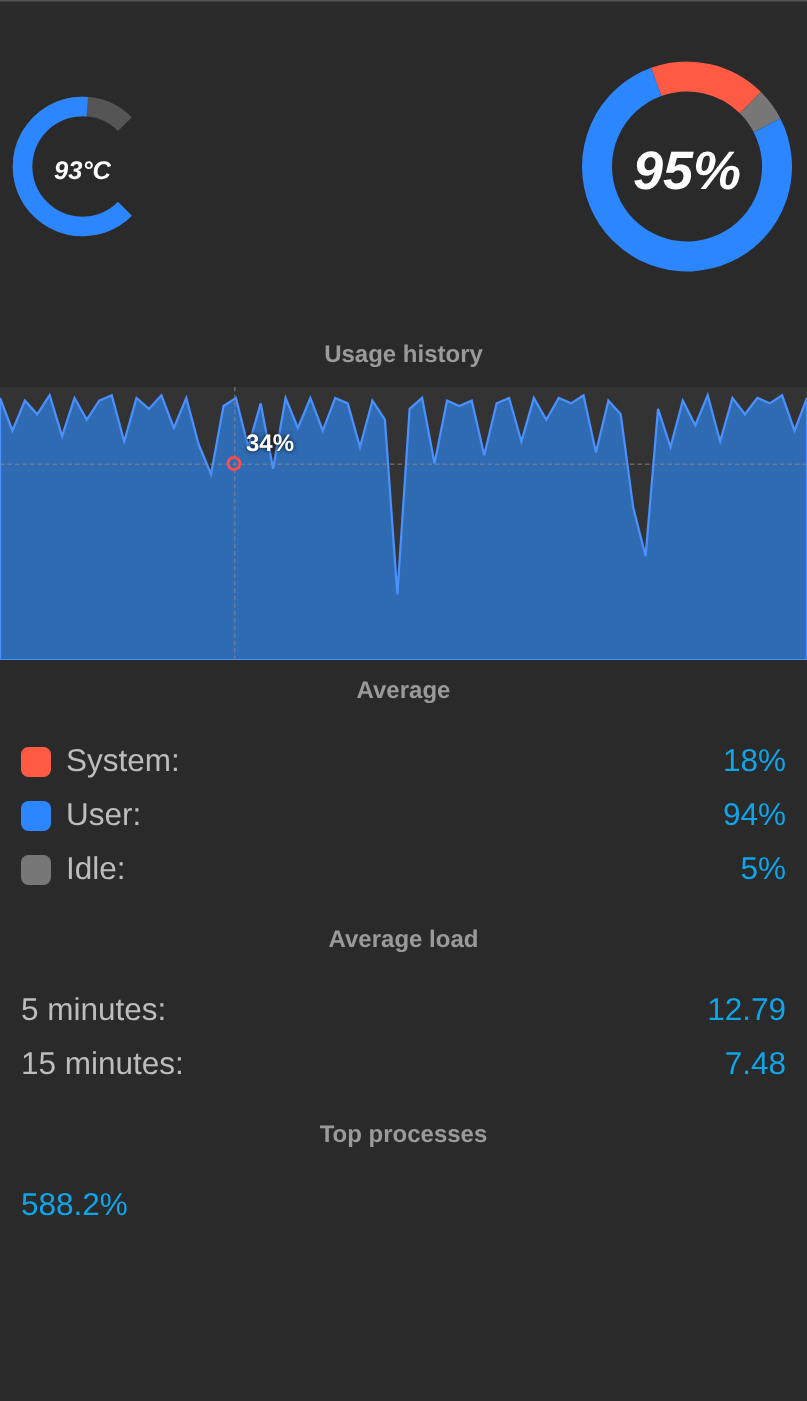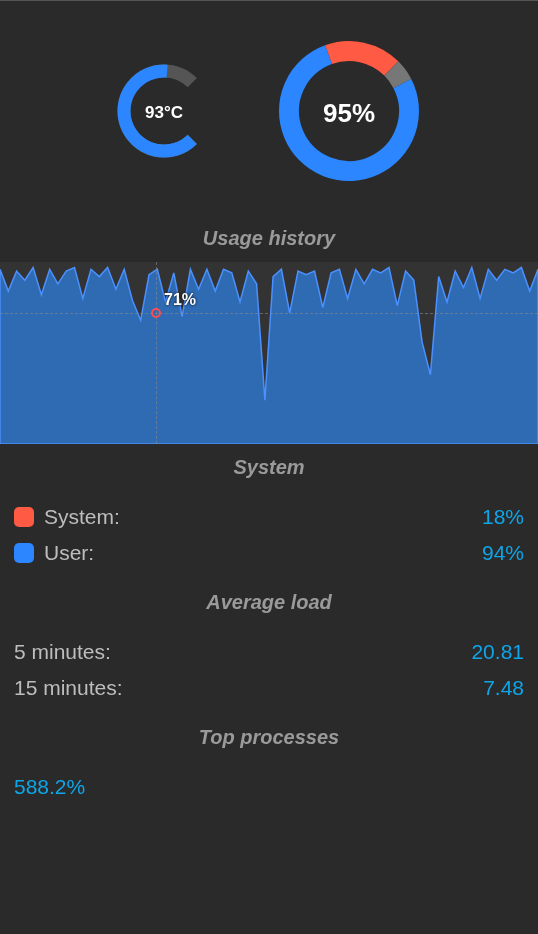--- a/index.html
+++ b/index.html
@@ -8,42 +8,42 @@
     height: 934px;
     background: #2a2a2a;
     color: #e0e0e0;
     font-family: -apple-system, "Helvetica Neue", Arial, sans-serif;
     overflow: hidden;
     border-top: 1px solid #555;
   }
   .gauges {
     display: flex;
     align-items: center;
-    justify-content: center;
+    justify-content: space-between;
     gap: 50px;
     padding: 30px 0 20px;
+    font-style: italic;
   }
   .gauge { position: relative; }
   .gauge-label {
     position: absolute;
     top: 50%; left: 50%;
     transform: translate(-50%, -50%);
     font-weight: 600;
     color: #fff;
   }
   .gauge-small .gauge-label { font-size: 17px; }
-  .gauge-large .gauge-label { font-size: 26px; }
+  .gauge-large .gauge-label { font-size: 36px; }
 
   .section-title {
     text-align: center;
     color: #9a9a9a;
-    font-size: 20px;
+    font-size: 16px;
     font-weight: 600;
     margin: 12px 0;
-    font-style: italic;
   }
 
   .chart-area {
     position: relative;
     width: 100%;
     height: 182px;
     background: #333333;
     margin-bottom: 10px;
   }
   .chart-area svg { display: block; }
@@ -135,46 +135,53 @@
 </div>
 
 <div class="section-title">Usage history</div>
 <div class="chart-area">
   <svg id="history-svg" width="538" height="182" preserveAspectRatio="none">
       <path d="M 0 182 L 0.0 7.3 L 8.3 29.1 L 16.6 9.1 L 24.8 18.2 L 33.1 5.5 L 41.4 32.8 L 49.7 7.3 L 57.9 21.8 L 66.2 9.1 L 74.5 5.5 L 82.8 36.4 L 91.0 7.3 L 99.3 14.6 L 107.6 5.5 L 115.9 27.3 L 124.2 7.3 L 132.4 38.2 L 140.7 58.2 L 149.0 12.7 L 157.3 7.3 L 165.5 40.0 L 173.8 10.9 L 182.1 54.6 L 190.4 7.3 L 198.6 27.3 L 206.9 7.3 L 215.2 29.1 L 223.5 7.3 L 231.8 10.9 L 240.0 40.0 L 248.3 9.1 L 256.6 21.8 L 264.9 138.3 L 273.1 14.6 L 281.4 7.3 L 289.7 51.0 L 298.0 9.1 L 306.2 12.7 L 314.5 9.1 L 322.8 45.5 L 331.1 10.9 L 339.4 7.3 L 347.6 36.4 L 355.9 7.3 L 364.2 21.8 L 372.5 7.3 L 380.7 10.9 L 389.0 5.5 L 397.3 43.7 L 405.6 9.1 L 413.8 18.2 L 422.1 80.1 L 430.4 112.8 L 438.7 14.6 L 447.0 40.0 L 455.2 9.1 L 463.5 25.5 L 471.8 5.5 L 480.1 36.4 L 488.3 7.3 L 496.6 18.2 L 504.9 7.3 L 513.2 10.9 L 521.4 5.5 L 529.7 29.1 L 538.0 7.3 L 538 182 Z" fill="#2f6bb3" stroke="#4a90ff" stroke-width="1.5"></path>
     </svg>
   <div class="chart-guide-h" id="guide-h" style="top: 28%;"></div>
   <div class="chart-guide-v" id="guide-v" style="left: 29%;"></div>
   <div class="chart-marker" id="marker" style="left: 29%; top: 28%;"></div>
-  <div class="chart-marker-label" id="marker-label" style="left: 29%; top: 28%;">71%</div>
+  <div class="chart-marker-label" id="marker-label" style="left: 29%; top: 28%;">34%</div>
 </div>
 
-<div class="section-title">System</div>
+<div class="section-title">Average</div>
 <div class="detail-rows" id="detail-rows">
     <div class="row">
       <span class="left">
         <span class="swatch" style="background:#ff5a44"></span>
         <span>System:</span>
       </span>
       <span class="value">18%</span>
     </div>
     <div class="row">
       <span class="left">
         <span class="swatch" style="background:#2b86ff"></span>
         <span>User:</span>
       </span>
       <span class="value">94%</span>
     </div>
+    <div class="row">
+      <span class="left">
+        <span class="swatch" style="background:#777777"></span>
+        <span>Idle:</span>
+      </span>
+      <span class="value">5%</span>
+    </div>
   </div>
 
 <div class="section-title">Average load</div>
 <div class="load-rows" id="load-rows">
     <div class="row">
       <span class="left">5 minutes:</span>
-      <span class="value">20.81</span>
+      <span class="value">12.79</span>
     </div>
     <div class="row">
       <span class="left">15 minutes:</span>
       <span class="value">7.48</span>
     </div>
   </div>
 
 <div class="section-title">Top processes</div>
 <div class="proc-rows" id="proc-rows">
     <div class="row">

